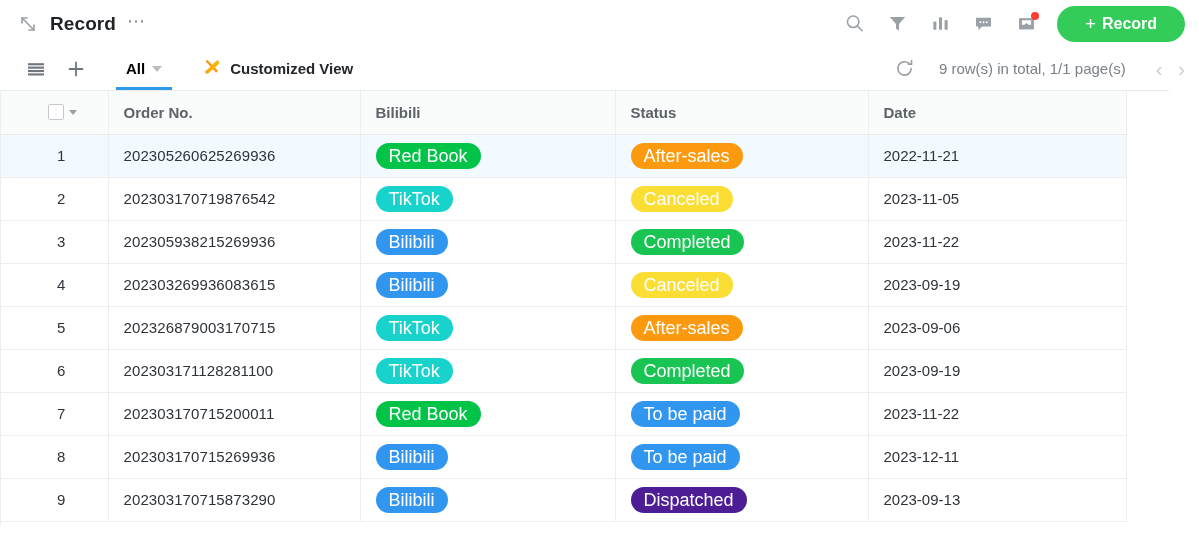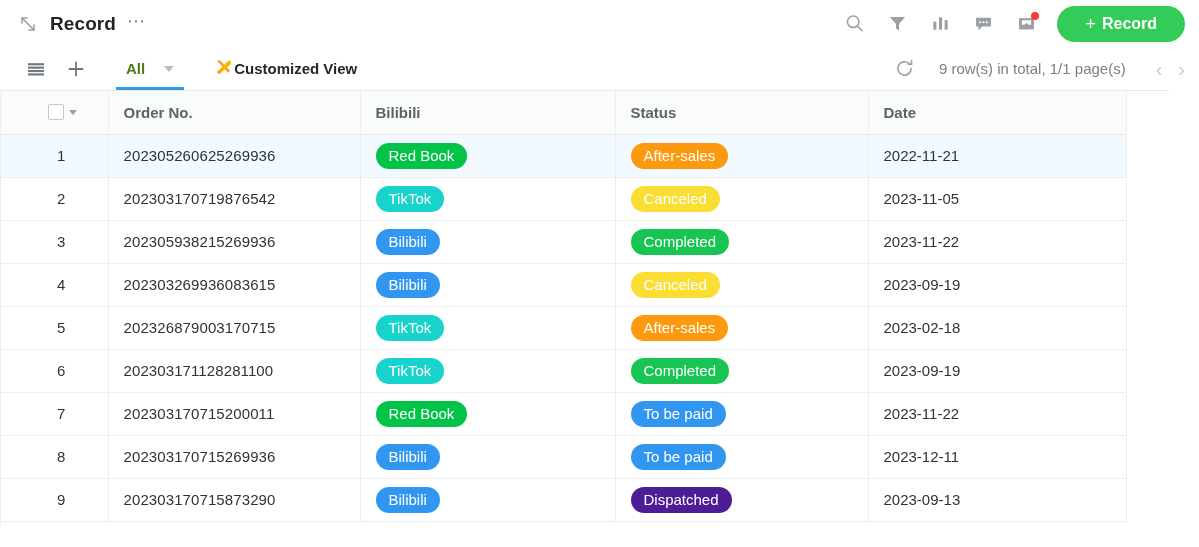--- a/index.html
+++ b/index.html
@@ -86,44 +86,44 @@
     background: #ffffff;
   }
   .subbar-left { display: flex; align-items: stretch; }
   .sb-icon-btn {
     width: 40px;
     display: flex; align-items: center; justify-content: center;
     color: #6f767d;
     cursor: pointer;
   }
   .tab-all {
-    display: flex; align-items: center; gap: 19px;
+    display: flex; align-items: center; gap: 7px;
     margin-left: 20px;
     padding: 0 10px;
-    color: #4d7c0f;
+    color: #000000;
     font-size: 15px;
     font-weight: bold;
     cursor: pointer;
     position: relative;
   }
   .tab-all::after {
     content: "";
     position: absolute;
     left: 0; right: 0; bottom: 0;
     height: 3px;
     background: #2f9aea;
   }
   .caret-down {
     width: 0; height: 0;
     border-left: 5px solid transparent;
     border-right: 5px solid transparent;
     border-top: 6px solid #b9bec3;
   }
   .cust-view {
-    display: flex; align-items: center; gap: 0;
+    display: flex; align-items: center; gap: 8px;
     margin-left: 30px;
     color: #23272b;
     font-size: 15px;
     font-weight: bold;
     cursor: pointer;
   }
   .subbar-spacer { flex: 1 1 auto; }
   .subbar-right { display: flex; align-items: center; gap: 24px; }
   .refresh-icon { color: #9aa0a6; cursor: pointer; display: flex; }
   .row-count { font-size: 15px; color: #7a8187; white-space: nowrap; }
@@ -201,21 +201,21 @@
     font-size: 15px;
     padding: 0;
     width: 108px;
   }
   td.td-order { letter-spacing: .1px; }
 
   .tag {
     display: inline-block;
     border-radius: 13px;
     color: #ffffff;
-    font-size: 15px;
+    font-size: 18px;
     line-height: 26px;
     height: 26px;
     padding: 0 13px;
     white-space: nowrap;
   }
 
   .left-rail {
     position: absolute;
     left: 0; top: 90px;
     width: 1px; height: 435px;
@@ -382,21 +382,21 @@
           <td class="td-order">202303269936083615</td>
           <td><span class="tag" style="background: rgb(49, 150, 240);">Bilibili</span></td>
           <td><span class="tag" style="background: rgb(250, 222, 52);">Canceled</span></td>
           <td>2023-09-19</td>
         </tr>
         <tr>
           <td class="td-num">5</td>
           <td class="td-order">202326879003170715</td>
           <td><span class="tag" style="background: rgb(23, 211, 203);">TikTok</span></td>
           <td><span class="tag" style="background: rgb(251, 154, 14);">After-sales</span></td>
-          <td>2023-02-18</td>
+          <td>2023-09-06</td>
         </tr>
         <tr>
           <td class="td-num">6</td>
           <td class="td-order">202303171128281100</td>
           <td><span class="tag" style="background: rgb(23, 211, 203);">TikTok</span></td>
           <td><span class="tag" style="background: rgb(24, 196, 82);">Completed</span></td>
           <td>2023-09-19</td>
         </tr>
         <tr>
           <td class="td-num">7</td>

